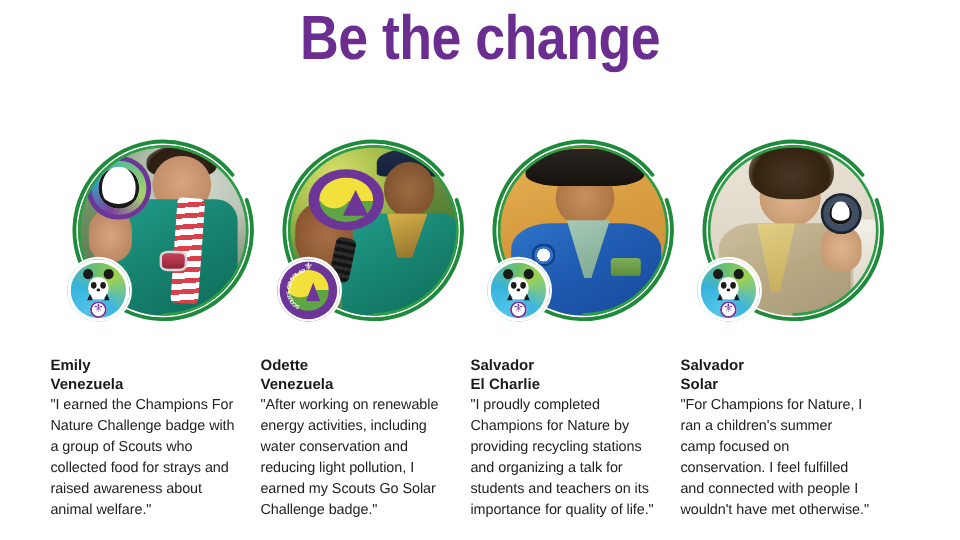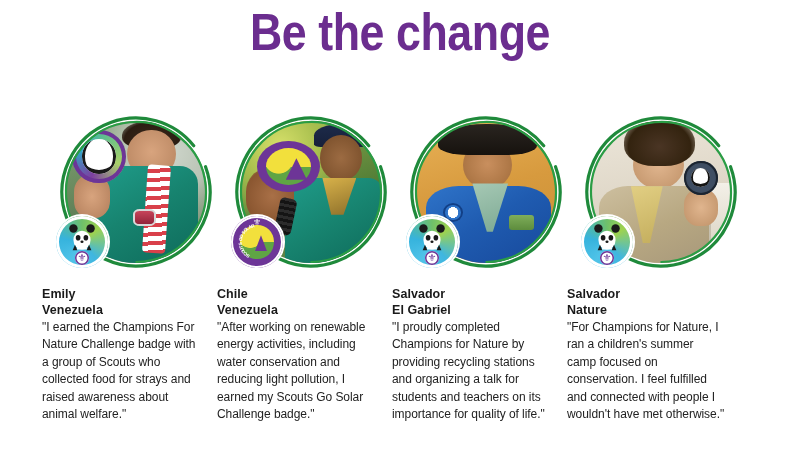--- a/index.html
+++ b/index.html
@@ -312,21 +312,21 @@
     transform-origin: 0 0;
     font-weight:700;
     white-space:nowrap;
   }
   .badge-solar .sfleur {
     position:absolute; left:50%; top:2px; transform:translateX(-50%);
     color:#ffffff; font-size:9px; line-height:9px;
   }
 
   
-  .info { margin-top: 14px; padding-left: 2px; width: 168px; }
+  .info { margin-top: 24px; padding-left: 2px; width: 168px; }
   .name {
     font-size: 12.5px;
     font-weight: 700;
     color: #1a1a1a;
     line-height: 16px;
     letter-spacing: 0.05px;
   }
   .country {
     font-size: 12.5px;
     font-weight: 700;
@@ -425,21 +425,21 @@
             <span style="transform:rotate(194deg) translate(19px,0) rotate(90deg)">O</span>
             <span style="transform:rotate(210deg) translate(19px,0) rotate(90deg)">S</span>
             <span style="transform:rotate(220deg) translate(19px,0) rotate(90deg)">O</span>
             <span style="transform:rotate(230deg) translate(19px,0) rotate(90deg)">L</span>
             <span style="transform:rotate(240deg) translate(19px,0) rotate(90deg)">A</span>
             <span style="transform:rotate(250deg) translate(19px,0) rotate(90deg)">R</span>
           </div>
         </div>
       </div>
       <div class="info">
-        <div class="name">Chile</div>
+        <div class="name">Odette</div>
         <div class="country">Venezuela</div>
         <div class="quote">"After working on renewable energy activities, including water conservation and reducing light pollution, I earned my Scouts Go Solar Challenge badge."</div>
       </div>
     </div>
 
     <div class="card">
       <div class="portrait-wrap">
         <div class="photo p3">
           <div class="bg"></div>
           <div class="skin"></div>
@@ -463,21 +463,21 @@
             <ellipse cx="25" cy="19" rx="3" ry="3.6" fill="#1a1a1a"></ellipse>
             <ellipse cx="20" cy="24" rx="2" ry="1.6" fill="#1a1a1a"></ellipse>
             <path d="M11 28 L8 35 H14 Z" fill="#1a1a1a"></path>
             <path d="M29 28 L32 35 H26 Z" fill="#1a1a1a"></path>
           </svg>
           <div class="fleur">⚜</div>
         </div>
       </div>
       <div class="info">
         <div class="name">Salvador</div>
-        <div class="country">El Gabriel</div>
+        <div class="country">El Charlie</div>
         <div class="quote">"I proudly completed Champions for Nature by providing recycling stations and organizing a talk for students and teachers on its importance for quality of life."</div>
       </div>
     </div>
 
     <div class="card">
       <div class="portrait-wrap">
         <div class="photo p4">
           <div class="bg"></div>
           <div class="shelf"></div>
           <div class="skin"></div>
@@ -501,19 +501,19 @@
             <ellipse cx="25" cy="19" rx="3" ry="3.6" fill="#1a1a1a"></ellipse>
             <ellipse cx="20" cy="24" rx="2" ry="1.6" fill="#1a1a1a"></ellipse>
             <path d="M11 28 L8 35 H14 Z" fill="#1a1a1a"></path>
             <path d="M29 28 L32 35 H26 Z" fill="#1a1a1a"></path>
           </svg>
           <div class="fleur">⚜</div>
         </div>
       </div>
       <div class="info">
         <div class="name">Salvador</div>
-        <div class="country">Nature</div>
+        <div class="country">Solar</div>
         <div class="quote">"For Champions for Nature, I ran a children's summer camp focused on conservation. I feel fulfilled and connected with people I wouldn't have met otherwise."</div>
       </div>
     </div>
 
   </div>
 </div>
 
 </body></html>

